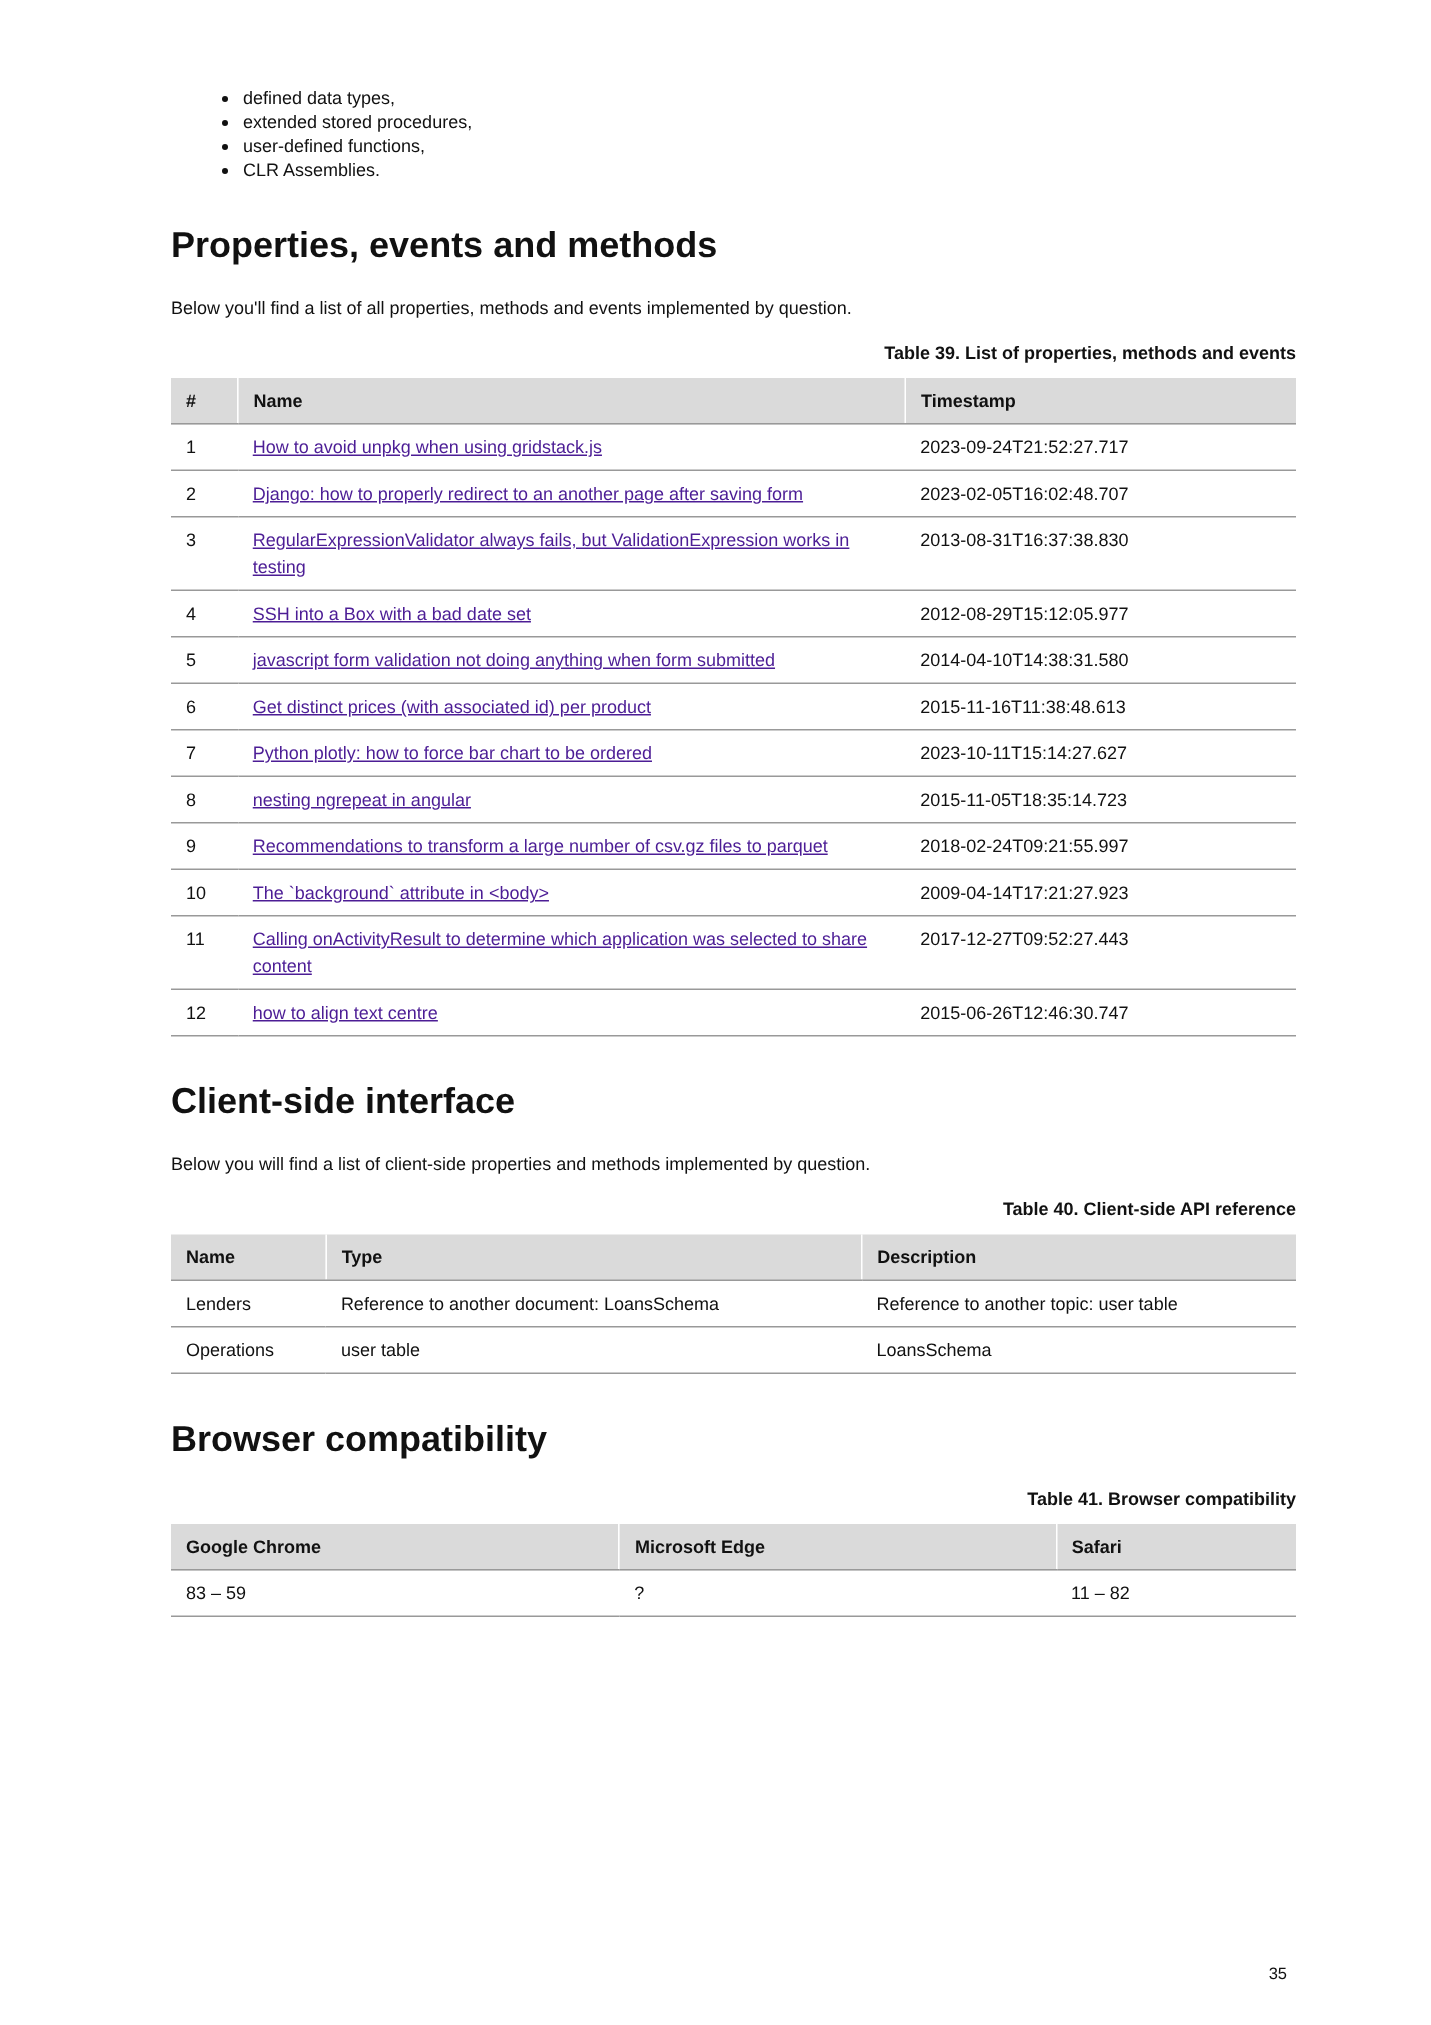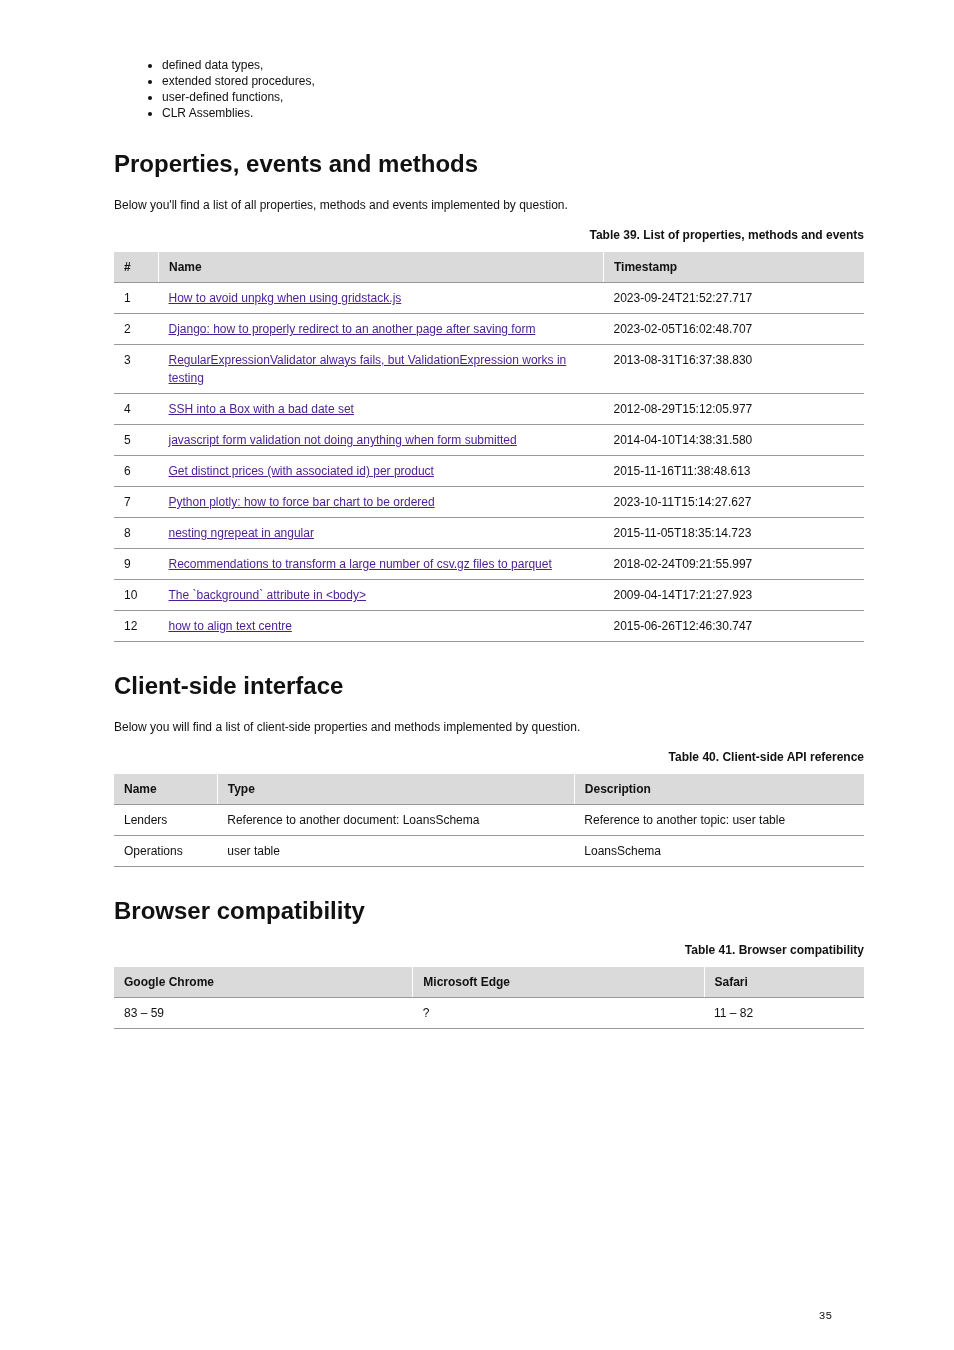--- a/index.html
+++ b/index.html
@@ -70,23 +70,22 @@
     width: 240px;
   }
   .link {
     color: #4c1d95;
     text-decoration: underline;
     cursor: pointer;
   }
   .page-number {
     position: absolute;
     bottom: 28px;
-    right: 122px;
+    right: 96px;
     font-size: 11px;
-    font-family: Liberation Mono, monospace;
   }
 </style>
 </head>
 <body>
 
 <div class="page">
 
   <ul class="top-list">
     <li>defined data types,</li>
     <li>extended stored procedures,</li>
@@ -151,20 +150,25 @@
           <td>9</td>
           <td><span class="link">Recommendations to transform a large number of csv.gz files to parquet</span></td>
           <td>2018-02-24T09:21:55.997</td>
         </tr>
         <tr>
           <td>10</td>
           <td><span class="link">The `background` attribute in &lt;body&gt;</span></td>
           <td>2009-04-14T17:21:27.923</td>
         </tr>
         <tr>
+          <td>11</td>
+          <td><span class="link">Calling onActivityResult to determine which application was selected to share content</span></td>
+          <td>2017-12-27T09:52:27.443</td>
+        </tr>
+        <tr>
           <td>12</td>
           <td><span class="link">how to align text centre</span></td>
           <td>2015-06-26T12:46:30.747</td>
         </tr>
       </tbody>
   </table>
 
   <h2 class="section-title">Client-side interface</h2>
   <p class="body">Below you will find a list of client-side properties and methods implemented by question.</p>
   <h2 class="table-caption">Table 40. Client-side API reference</h2>

